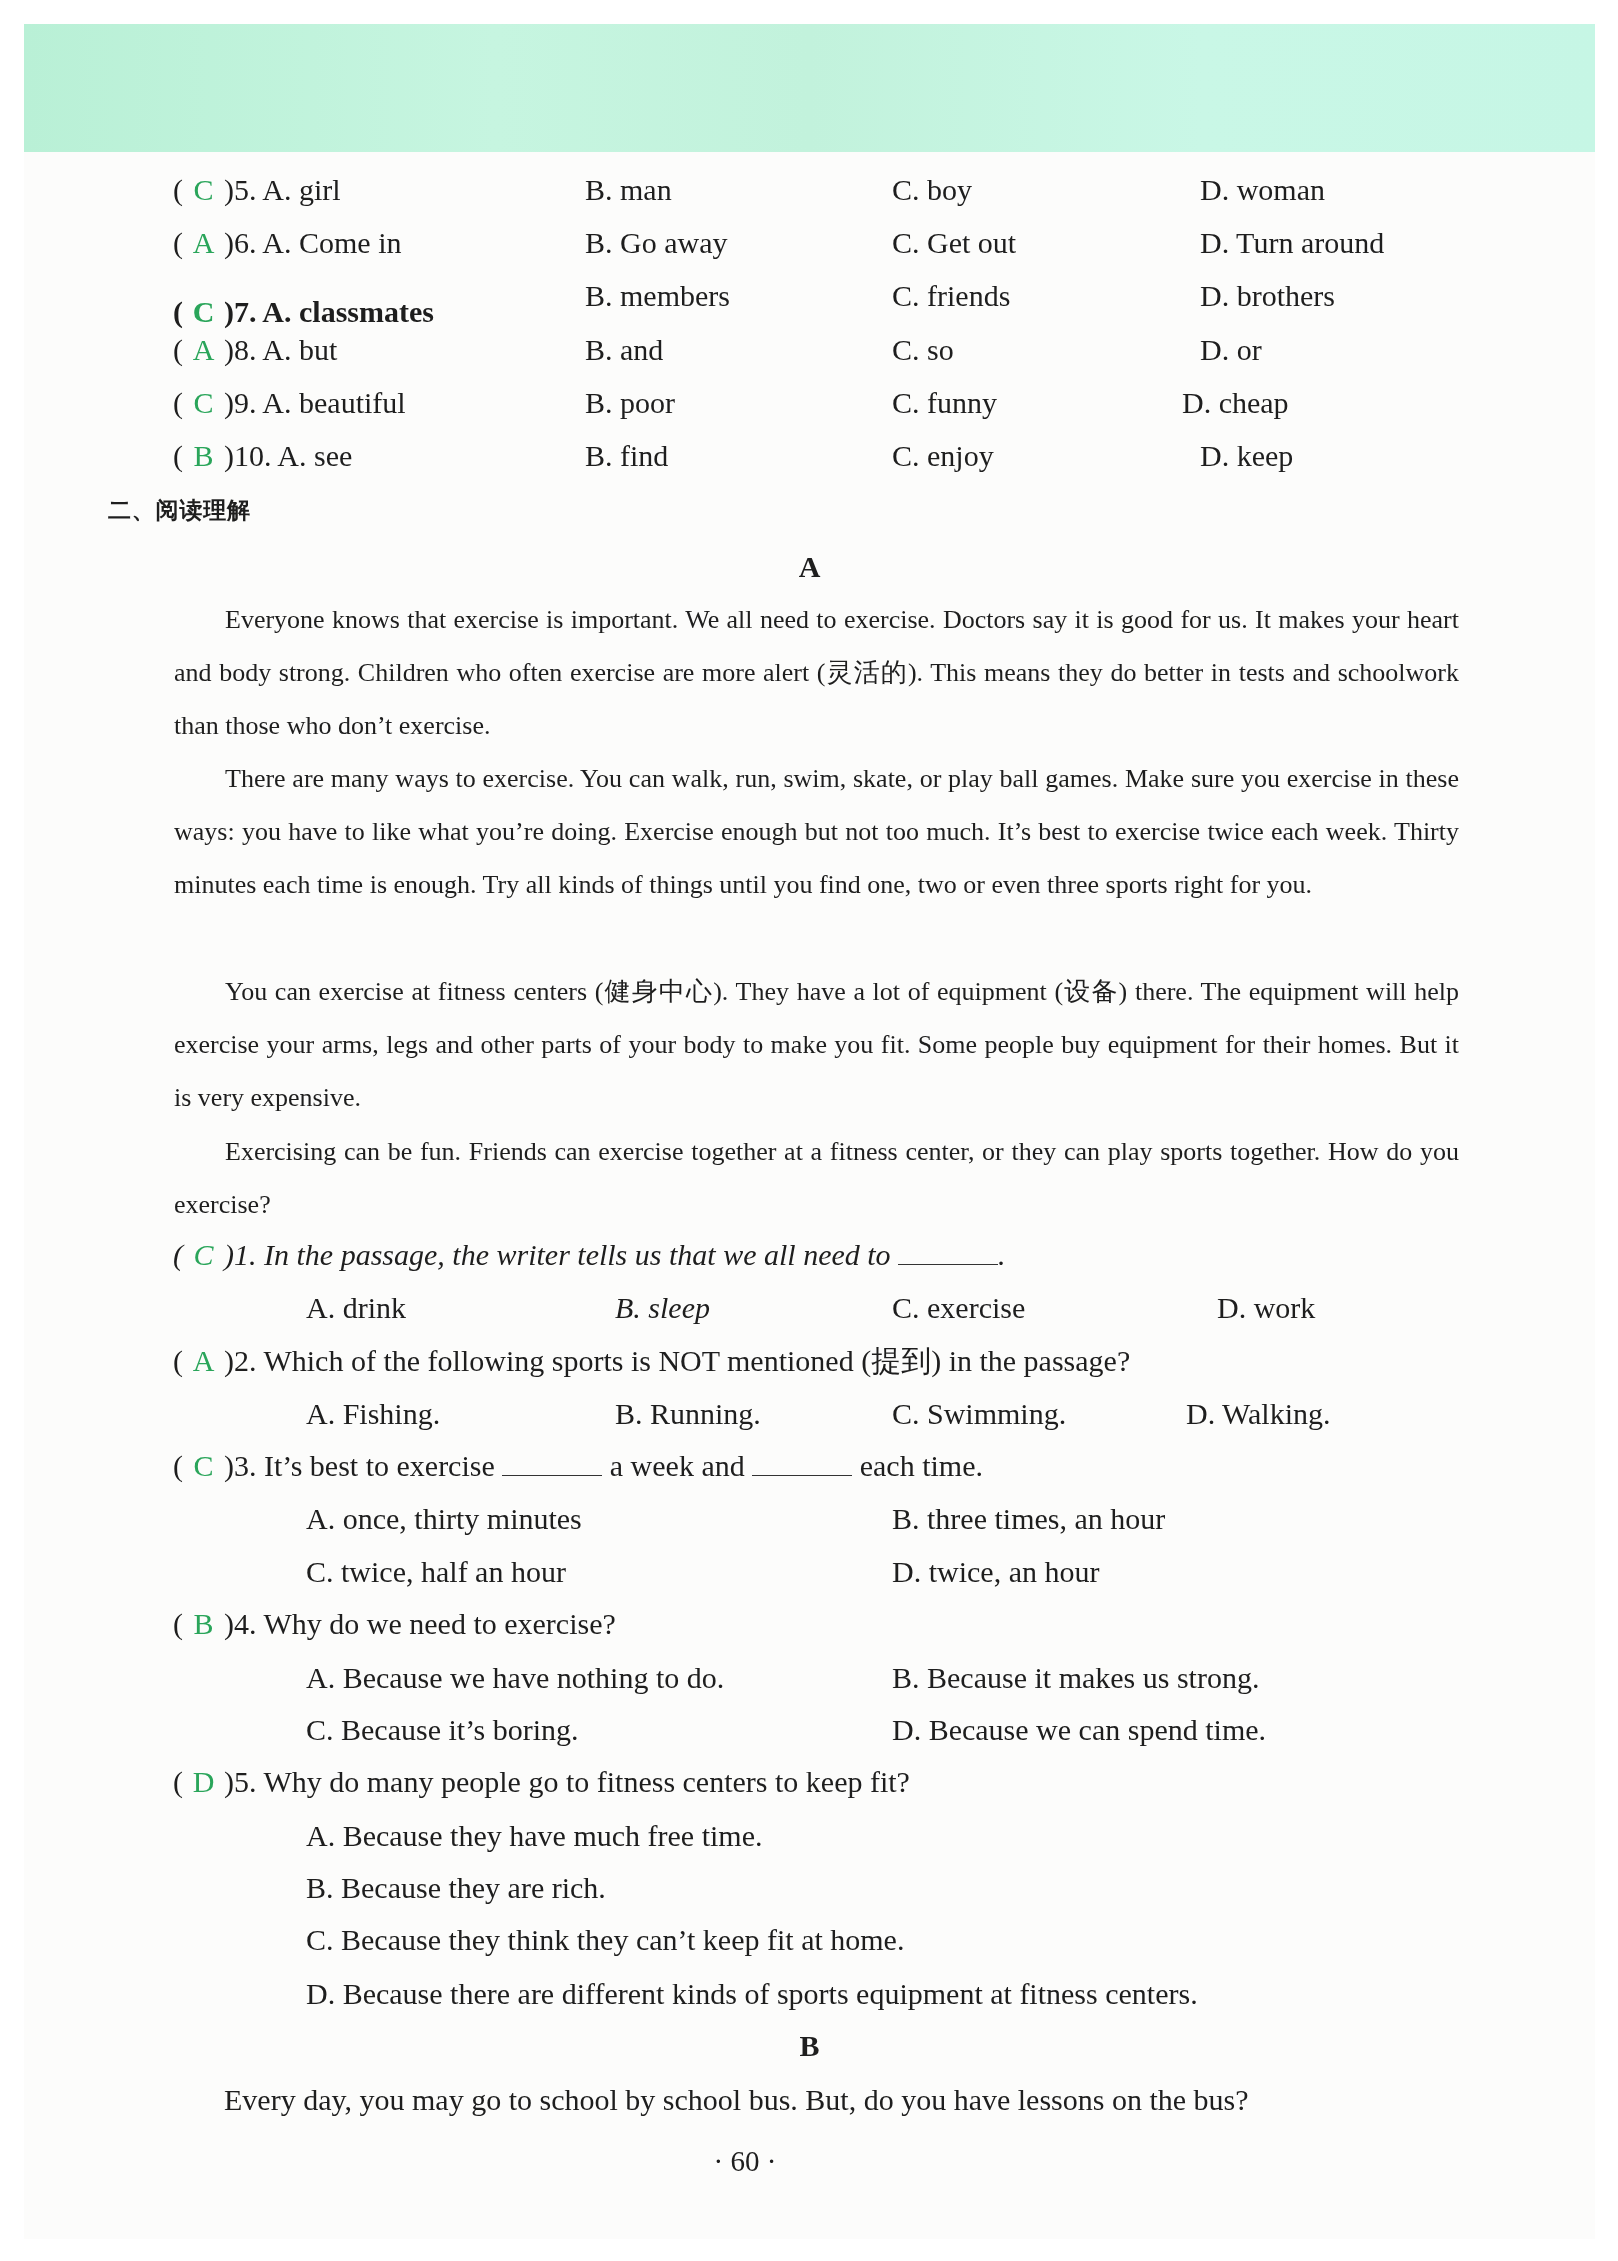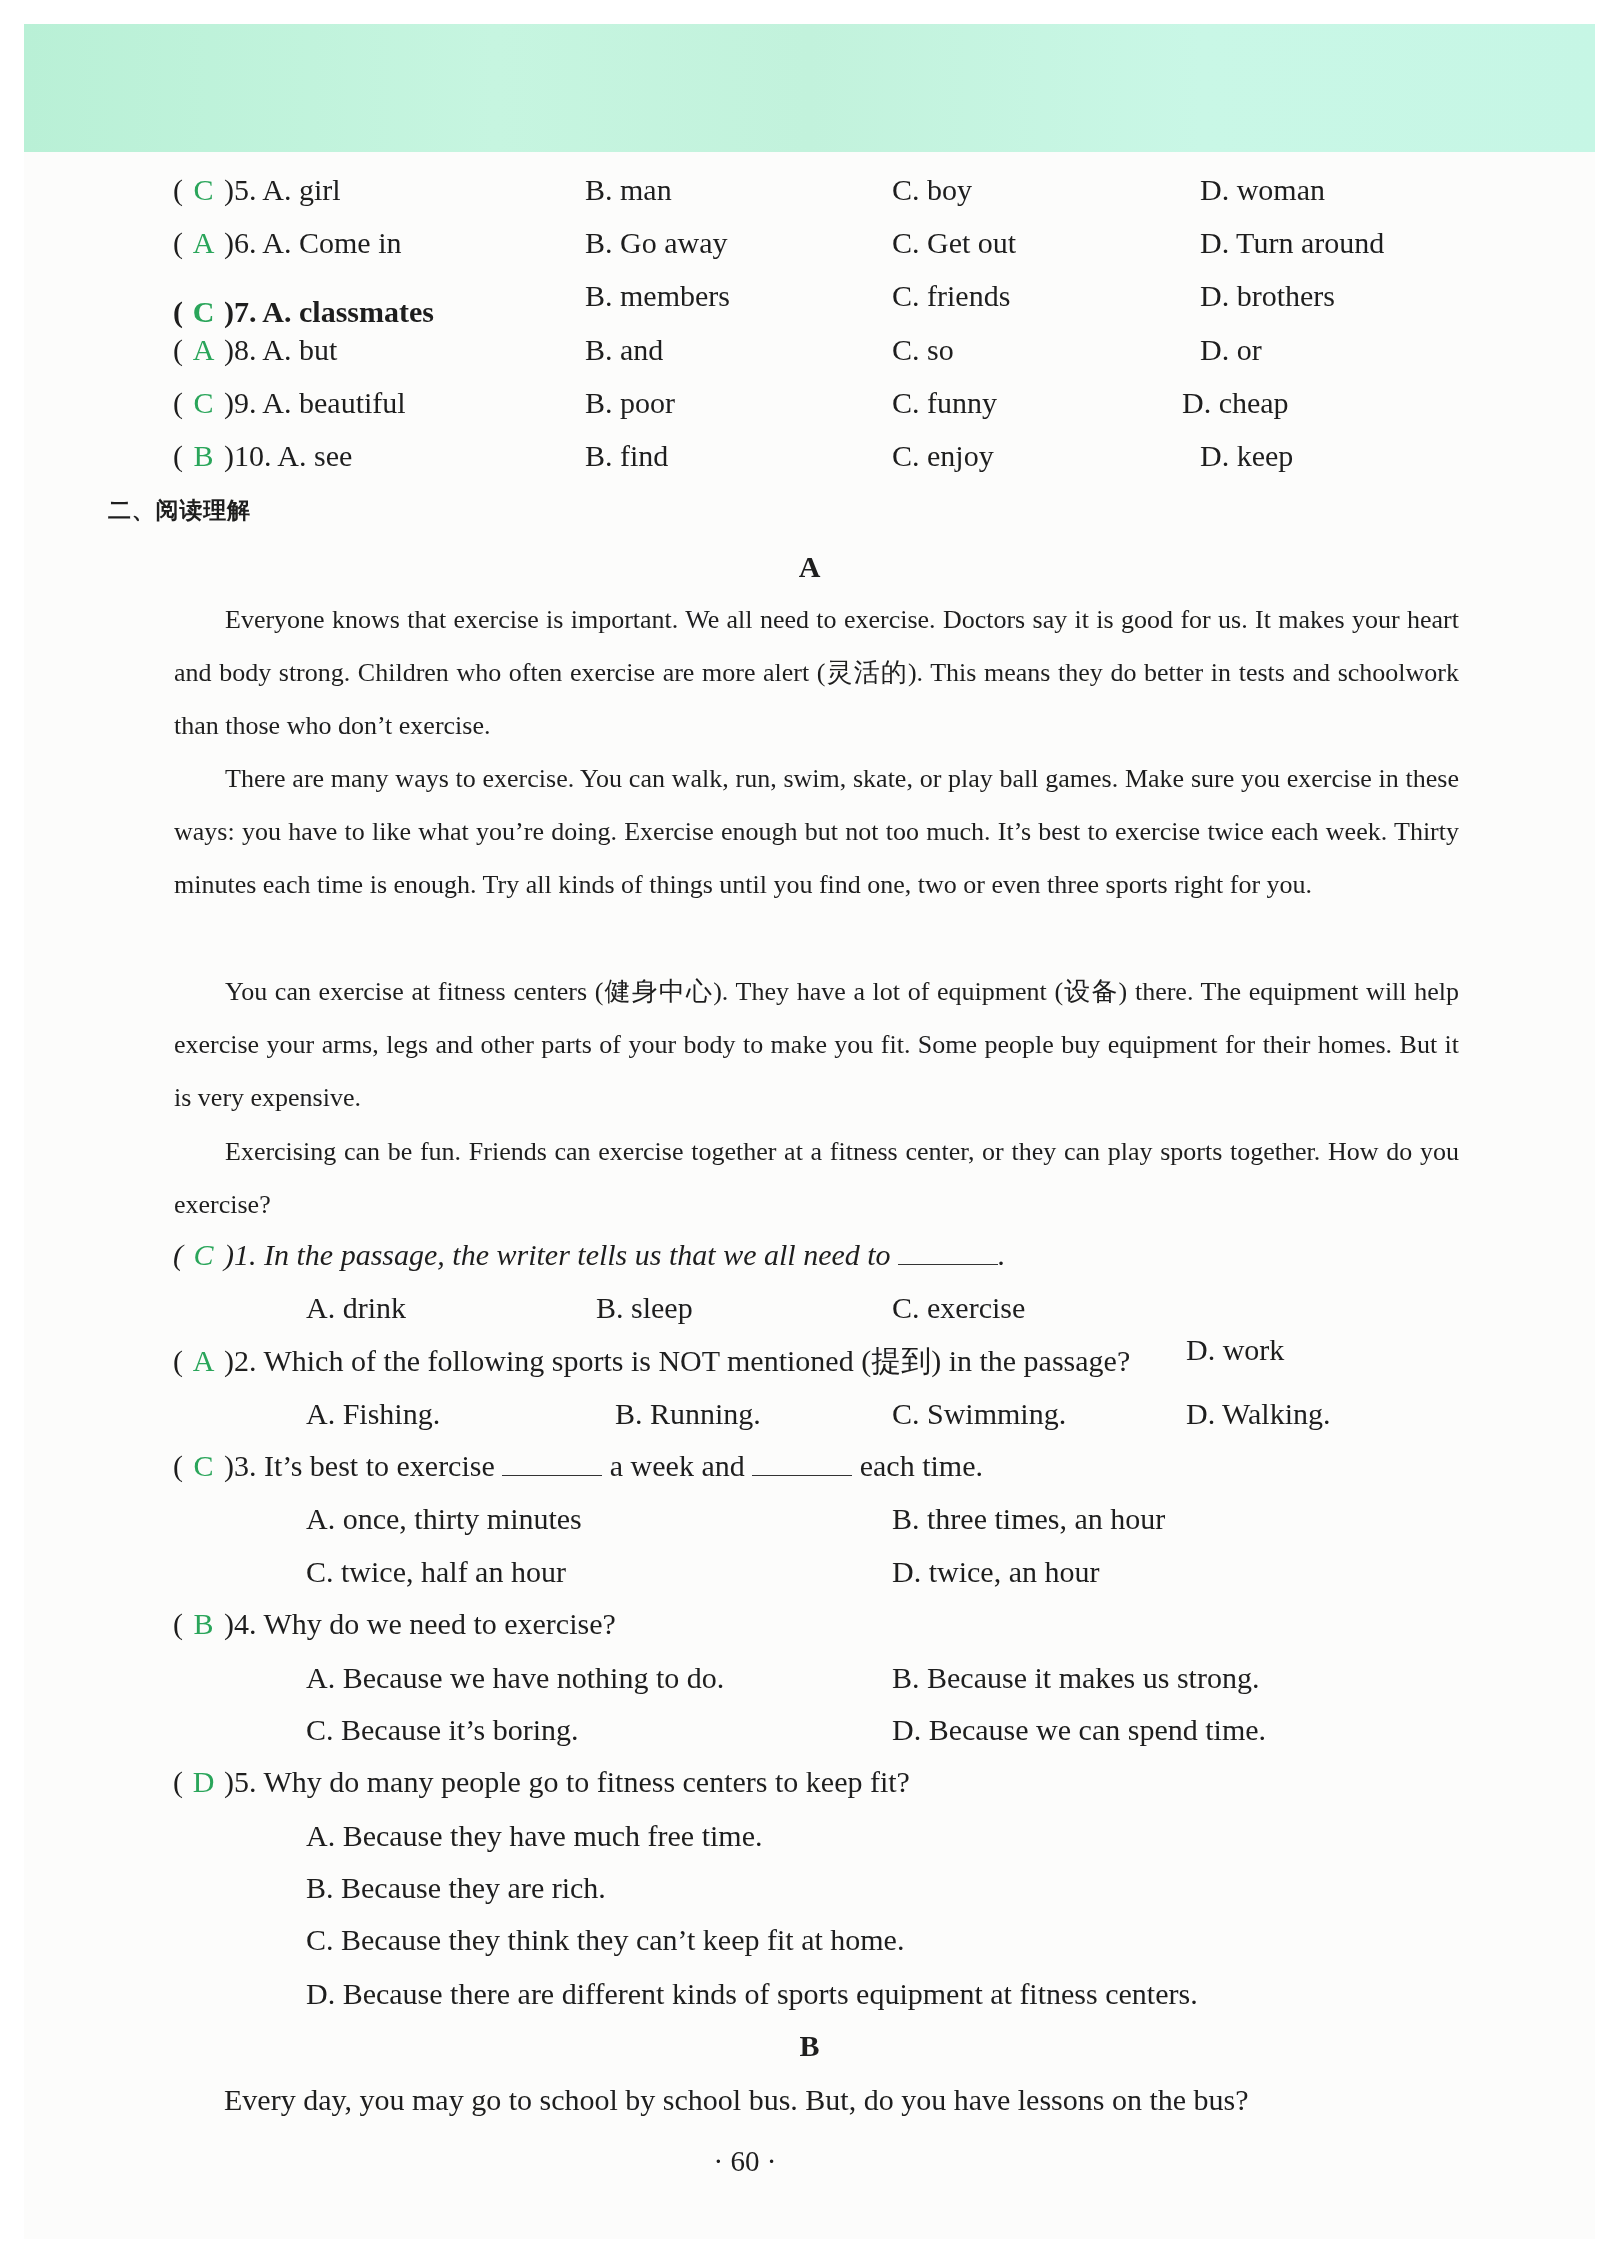--- a/index.html
+++ b/index.html
@@ -106,23 +106,23 @@
 <div class="para" style="top:593px;"><span class="indent"></span><span>Everyone knows that exercise is important. We all need to exercise. Doctors say it is good for us. It makes your heart and body strong. Children who often exercise are more alert (灵活的). This means they do better in tests and schoolwork than those who don’t exercise.</span></div>
 <div class="para" style="top:752px;"><span class="indent"></span><span>There are many ways to exercise. You can walk, run, swim, skate, or play ball games. Make sure you exercise in these ways: you have to like what you’re doing. Exercise enough but not too much. It’s best to exercise twice each week. Thirty minutes each time is enough. Try all kinds of things until you find one, two or even three sports right for you.</span></div>
 <div class="para" style="top:965px;"><span class="indent"></span><span>You can exercise at fitness centers (健身中心). They have a lot of equipment (设备) there. The equipment will help exercise your arms, legs and other parts of your body to make you fit. Some people buy equipment for their homes. But it is very expensive.</span></div>
 <div class="para" style="top:1125px;"><span class="indent"></span><span>Exercising can be fun. Friends can exercise together at a fitness center, or they can play sports together. How do you exercise?</span></div>
 
 <div class="line" style="left:173px;top:1236px;font-style:italic;">
   <span class="paren">(</span><span class="ans">C</span><span class="paren">)</span><span>1. In the passage, the writer tells us that we all need to</span>
   <span class="blank" style="width:100px;"></span><span>.</span>
 </div>
 <div class="line" style="left:306px;top:1289px;">A. drink</div>
-<div class="line" style="left:596px;top:1289px;">B. sleep</div>
+<div class="line" style="left:615px;top:1289px;font-style:italic;">B. sleep</div>
 <div class="line" style="left:892px;top:1289px;">C. exercise</div>
-<div class="line" style="left:1186px;top:1289px;margin-top:42px;">D. work</div>
+<div class="line" style="left:1217px;top:1289px;">D. work</div>
 
 <div class="line" style="left:173px;top:1342px;">
   <span class="paren">(</span><span class="ans">A</span><span class="paren">)</span><span>2. Which of the following sports is NOT mentioned (提到) in the passage?</span>
 </div>
 <div class="line" style="left:306px;top:1395px;">A. Fishing.</div>
 <div class="line" style="left:615px;top:1395px;">B. Running.</div>
 <div class="line" style="left:892px;top:1395px;">C. Swimming.</div>
 <div class="line" style="left:1186px;top:1395px;">D. Walking.</div>
 
 <div class="line" style="left:173px;top:1447px;">

